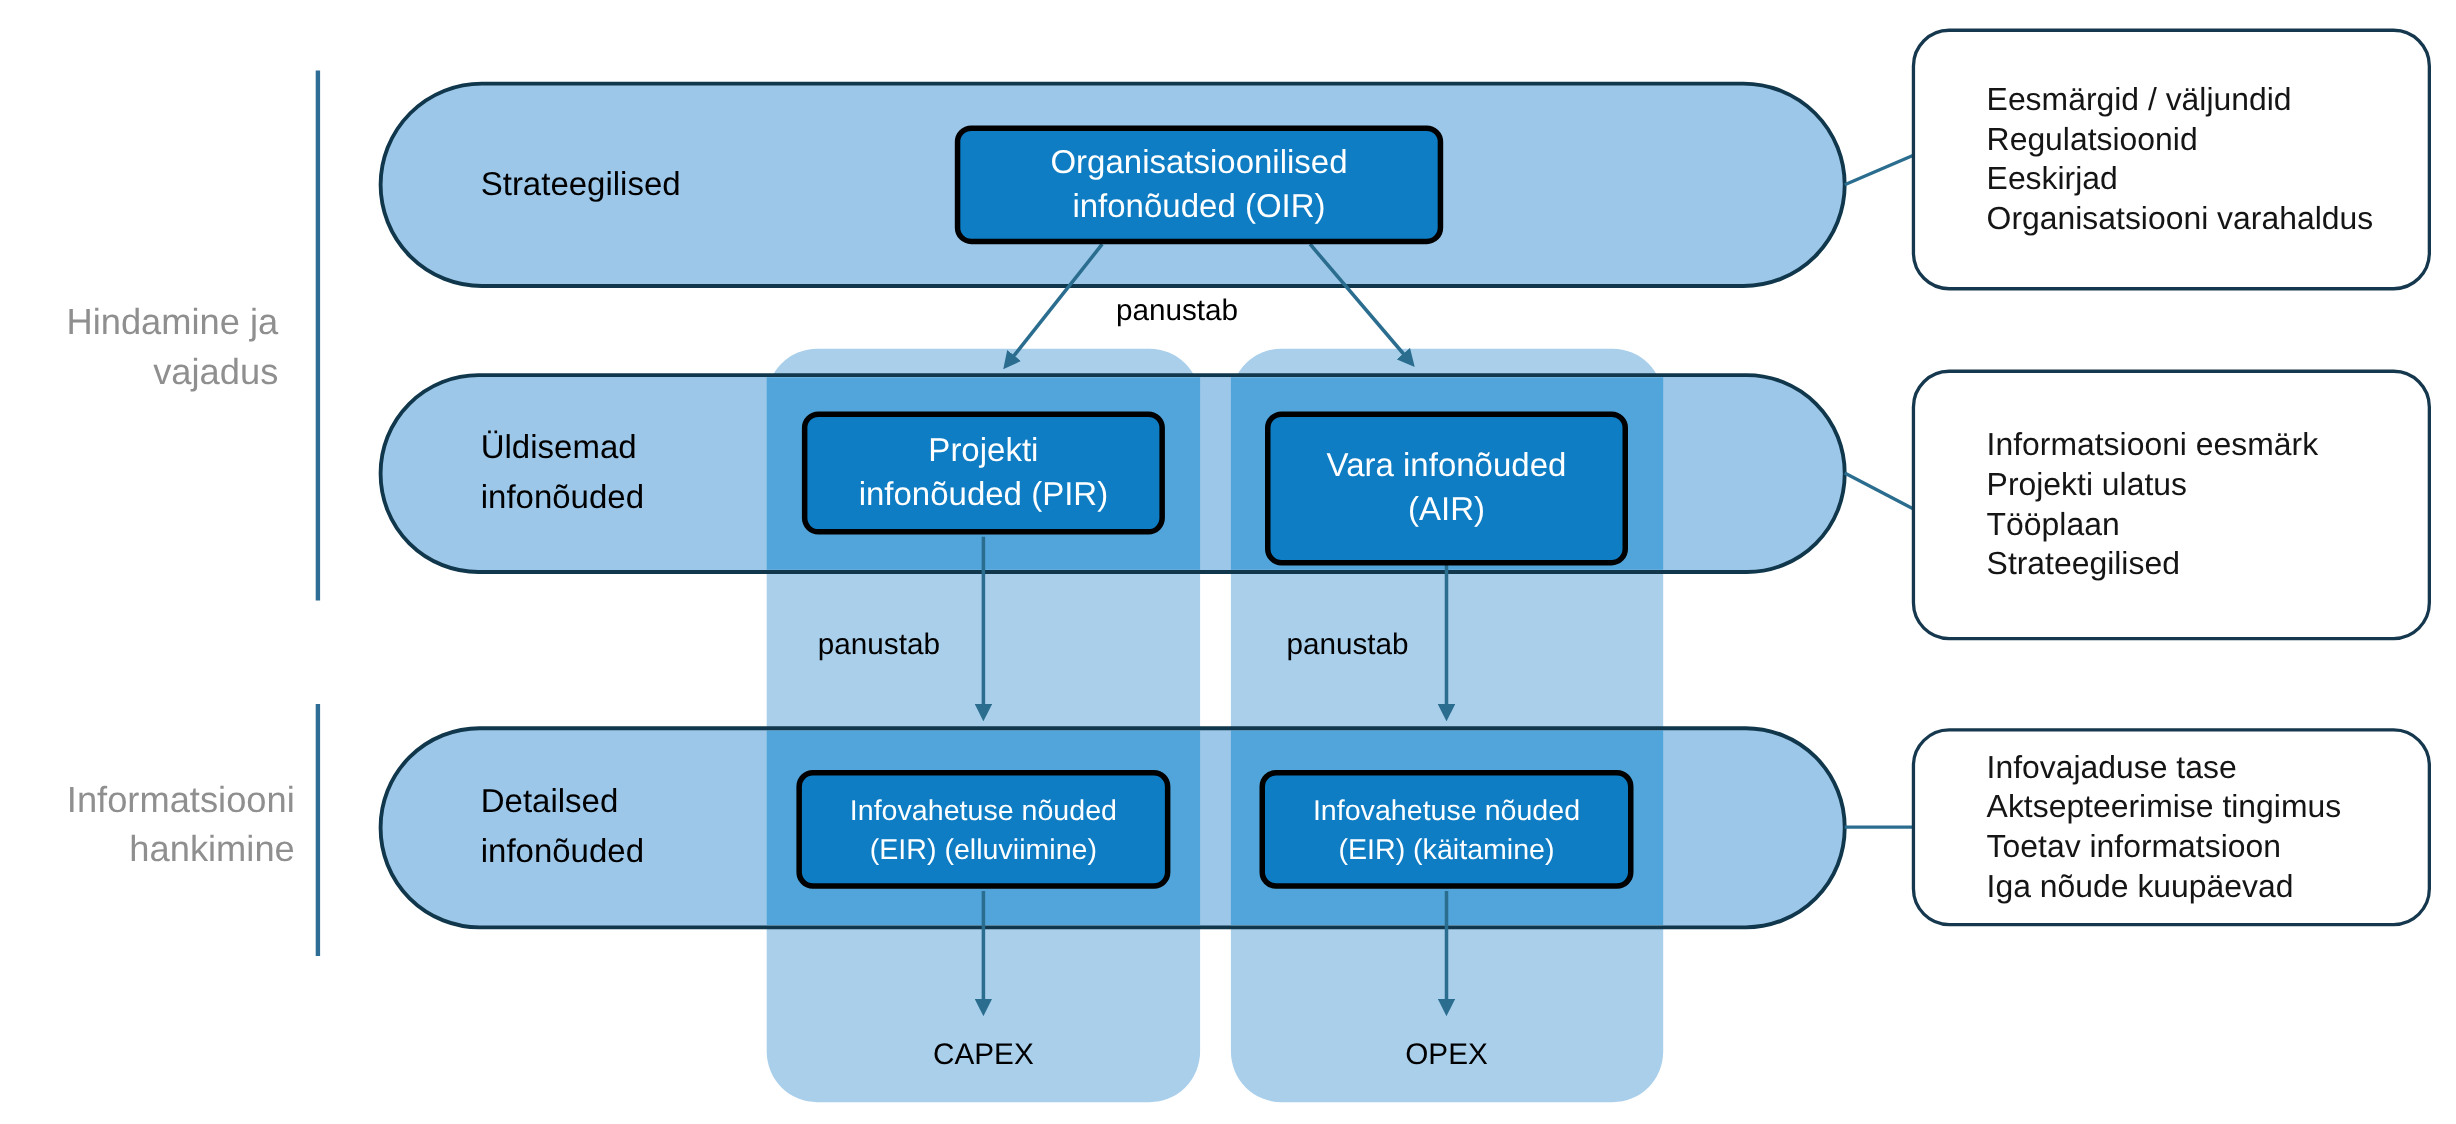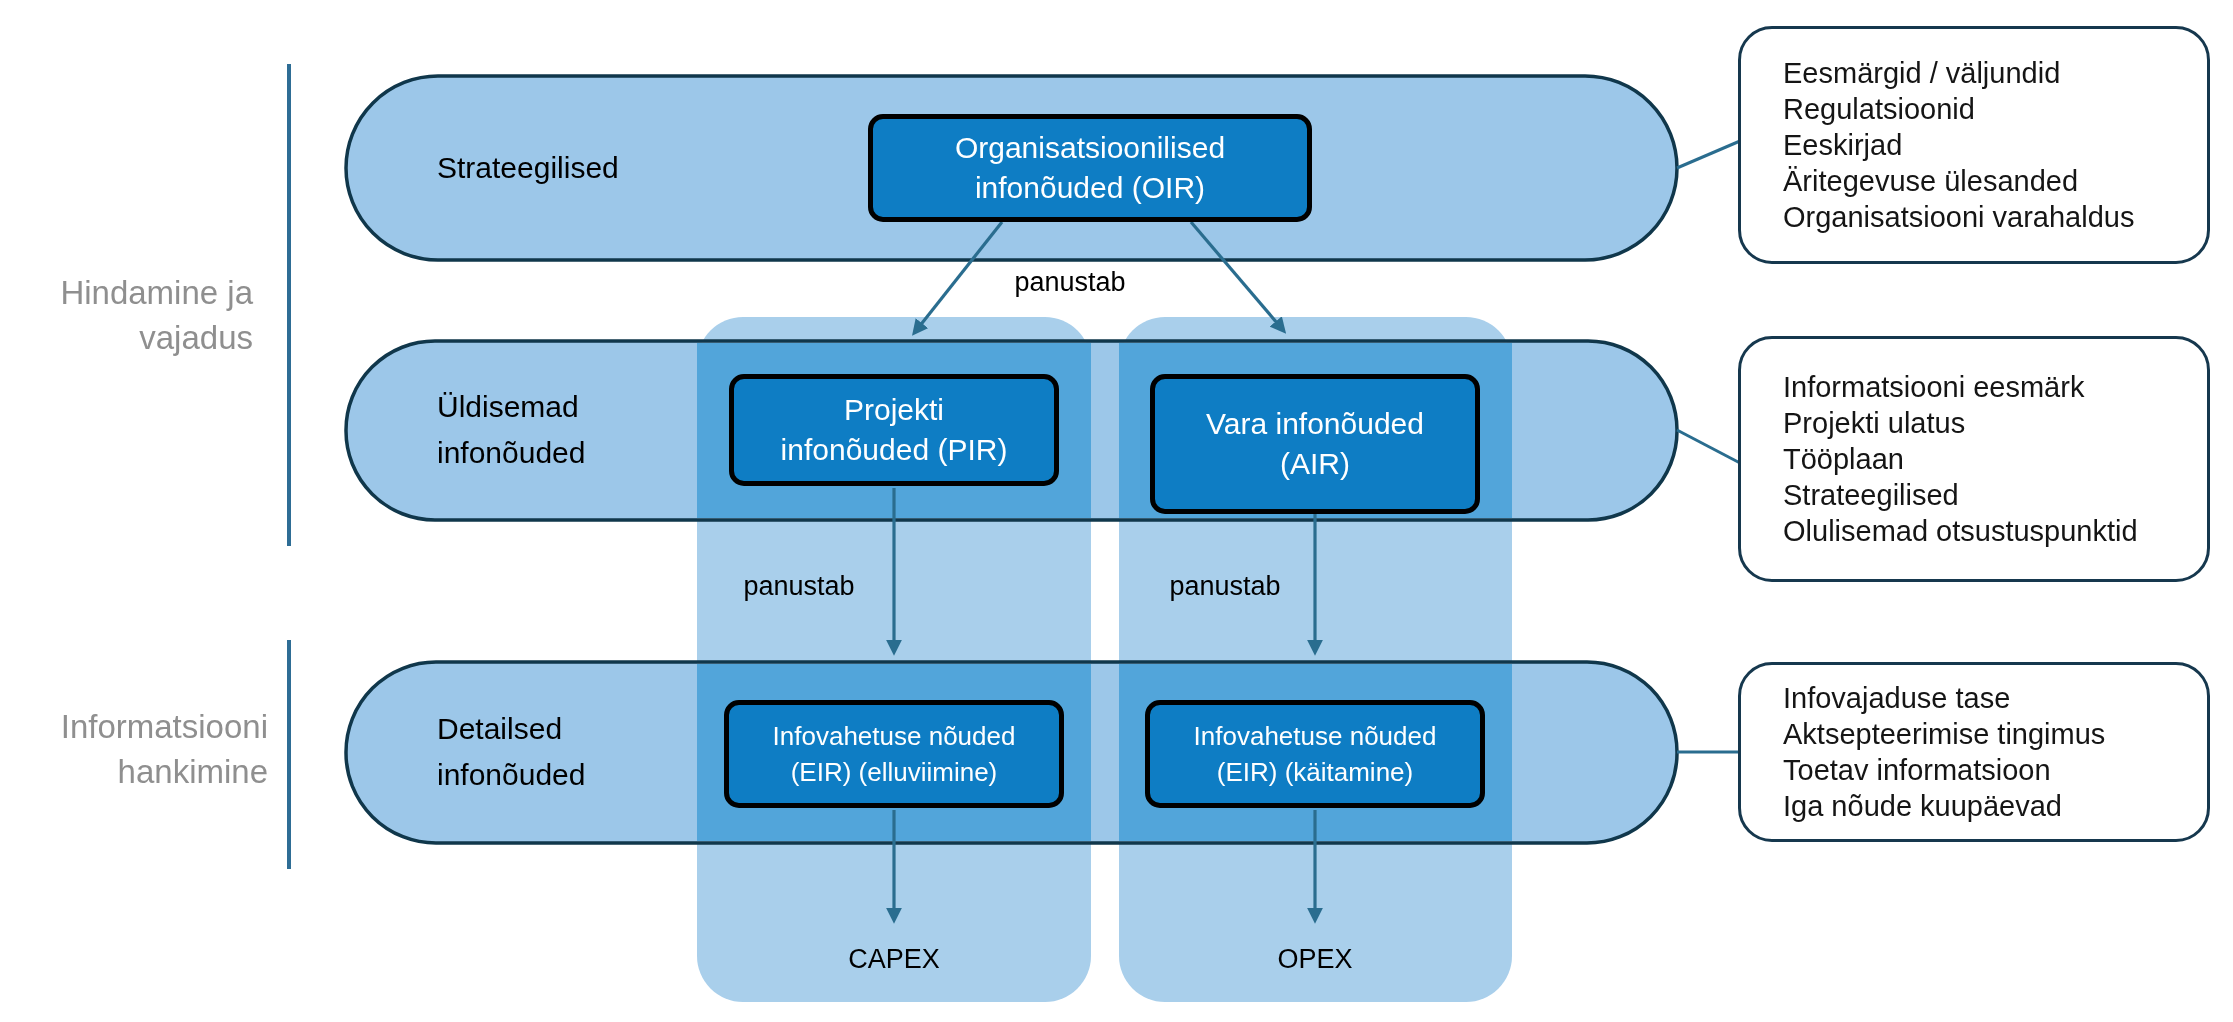--- a/index.html
+++ b/index.html
@@ -57,21 +57,21 @@
 
   
   .callout{
     position:absolute;
     box-sizing:border-box;
     left:1738px;width:472px;
     background:#ffffff;
     border:3px solid #16384E;
     border-radius:34px;
     display:flex;flex-direction:column;justify-content:center;
-    padding-left:42px;padding-right:20px;
+    padding-left:65px;padding-right:20px;
   }
   .callout .item{
     font-size:29px;line-height:36px;color:#151515;
     white-space:nowrap;
   }
 </style>
 </head>
 <body>
 
 <div id="canvas">
@@ -160,29 +160,27 @@
   <div class="tag" style="left:799px;top:586px;">panustab</div>
   <div class="tag" style="left:1225px;top:586px;">panustab</div>
 
   <div class="tag" style="left:894px;top:959px;">CAPEX</div>
   <div class="tag" style="left:1315px;top:959px;">OPEX</div>
 
   <div class="callout" style="top:26px;height:238px;">
     <div class="item">Eesmärgid / väljundid</div>
     <div class="item">Regulatsioonid</div>
     <div class="item">Eeskirjad</div>
-    <div class="item">Äritegevuse ülesanded</div>
     <div class="item">Organisatsiooni varahaldus</div>
   </div>
   <div class="callout" style="top:336px;height:246px;">
     <div class="item">Informatsiooni eesmärk</div>
     <div class="item">Projekti ulatus</div>
     <div class="item">Tööplaan</div>
     <div class="item">Strateegilised</div>
-    <div class="item">Olulisemad otsustuspunktid</div>
   </div>
   <div class="callout" style="top:662px;height:180px;">
     <div class="item">Infovajaduse tase</div>
     <div class="item">Aktsepteerimise tingimus</div>
     <div class="item">Toetav informatsioon</div>
     <div class="item">Iga nõude kuupäevad</div>
   </div>
 
 </div>
 

